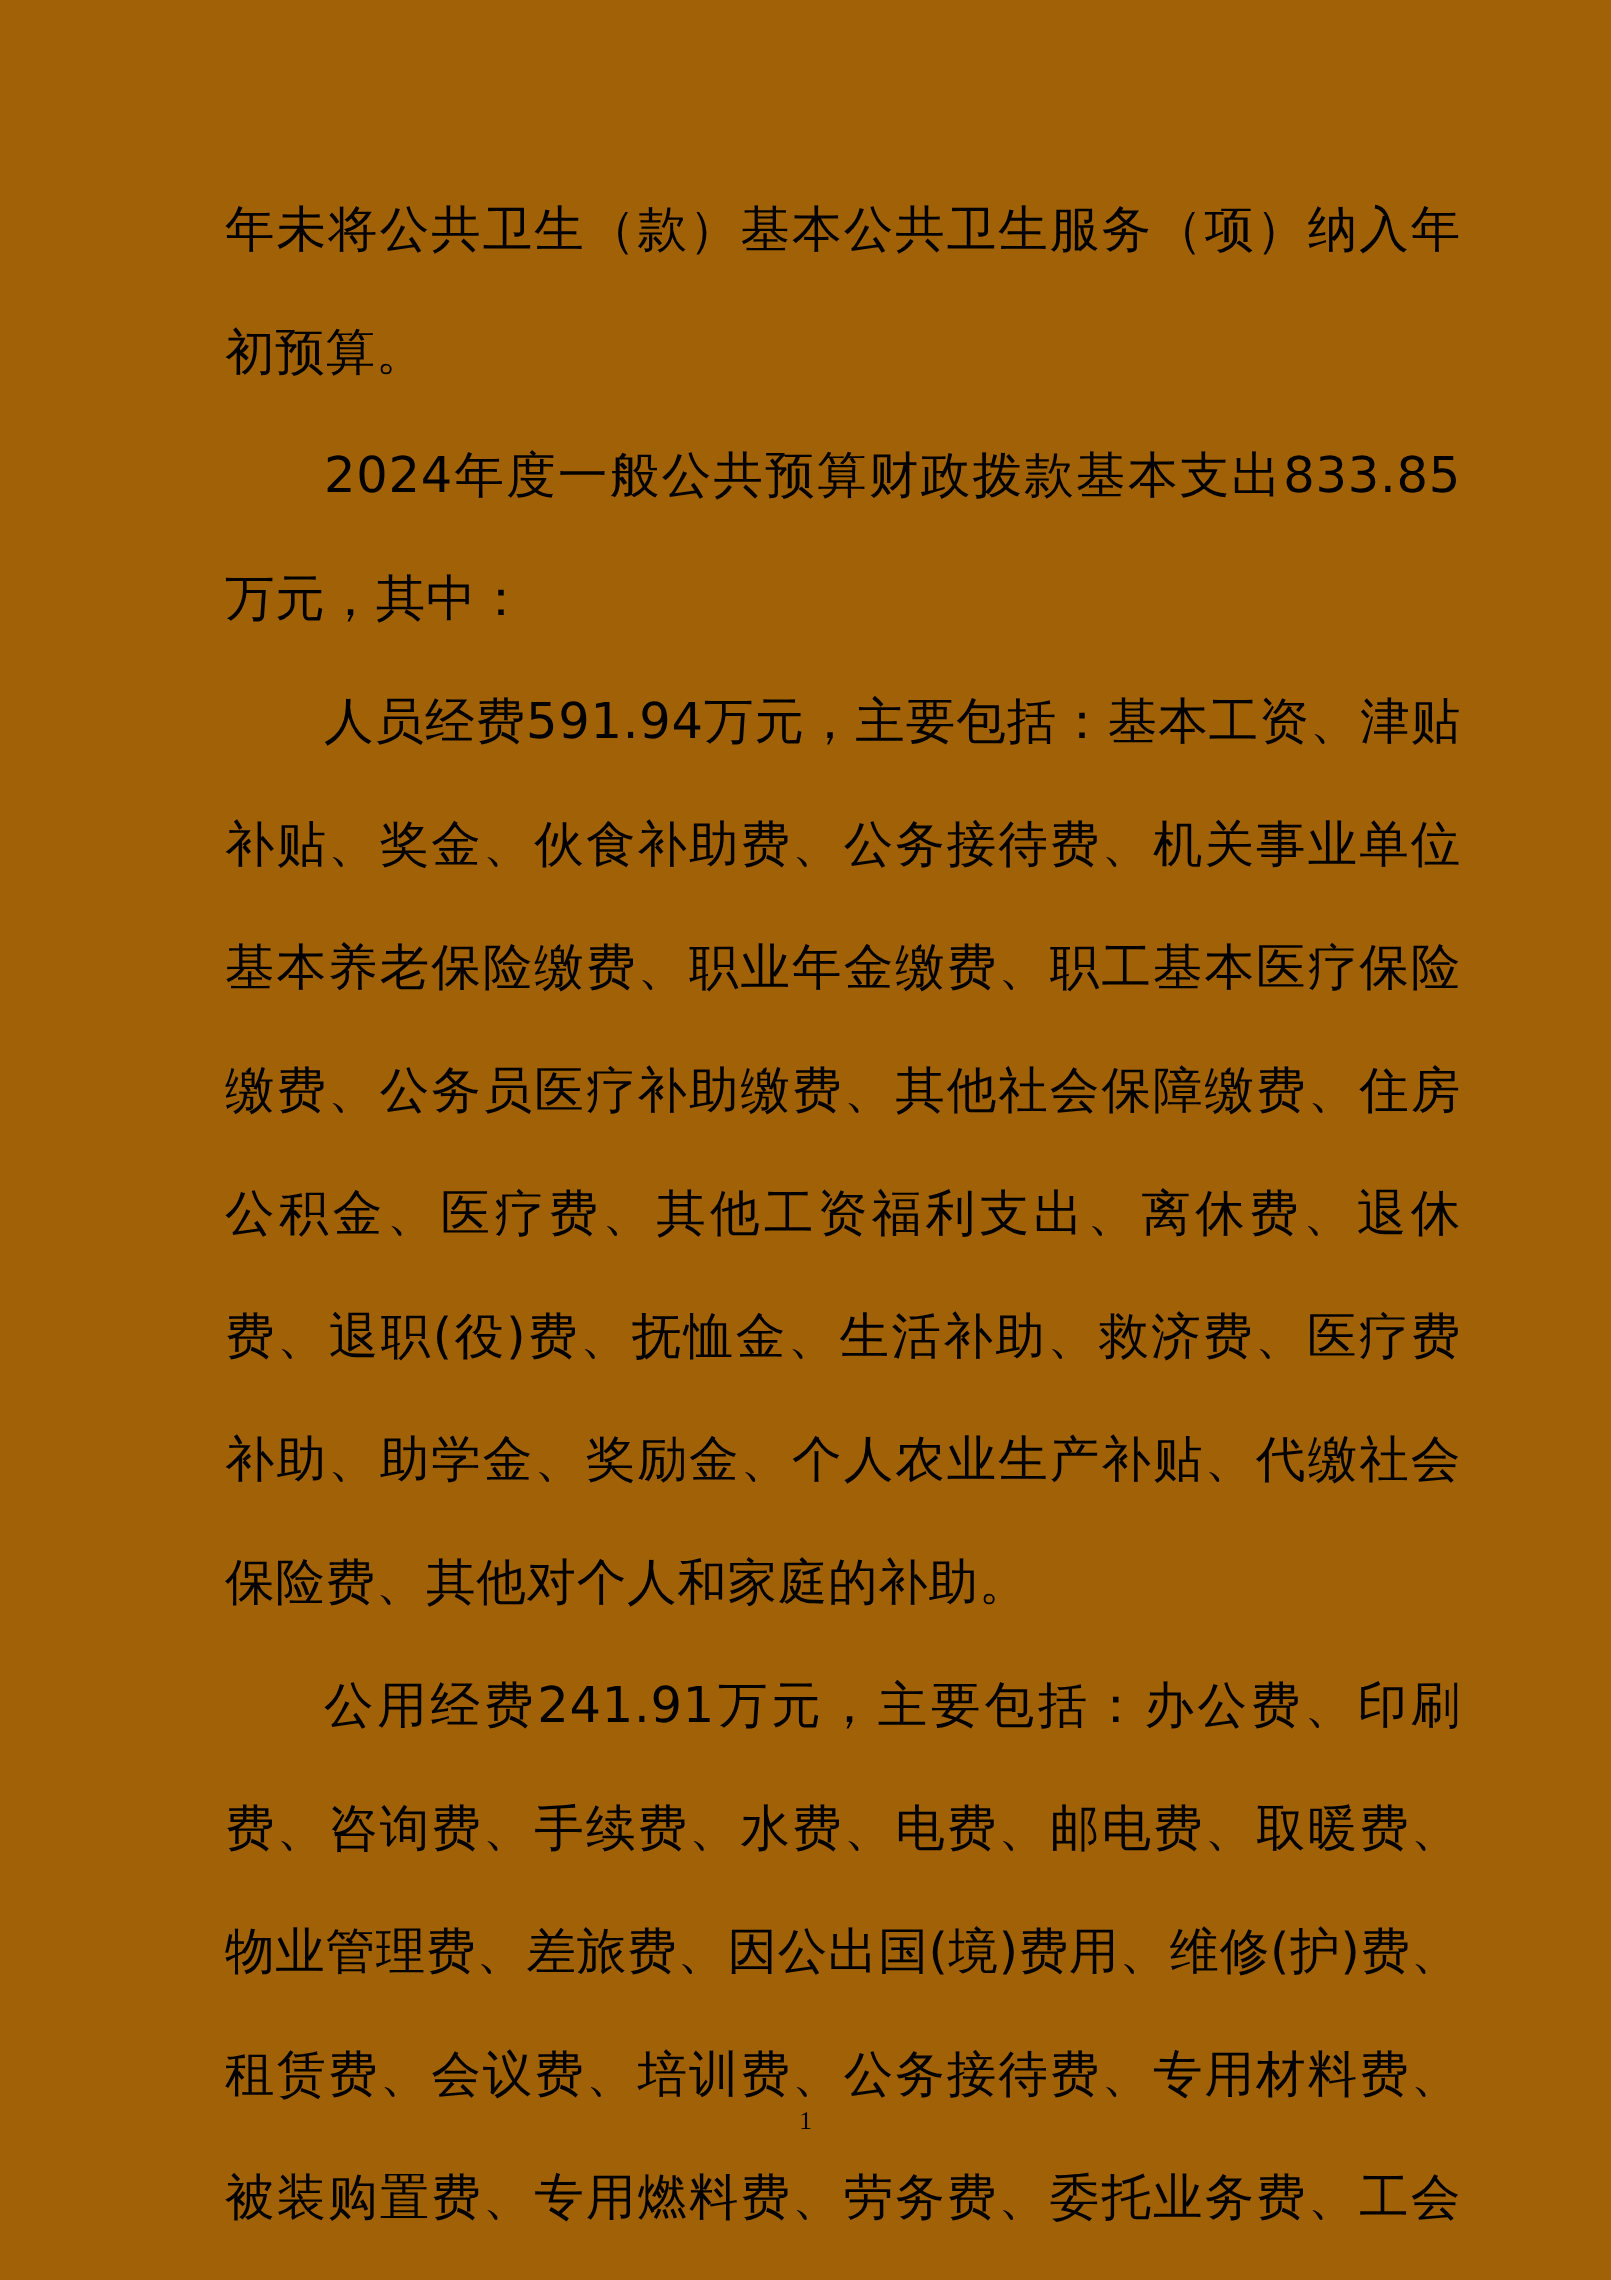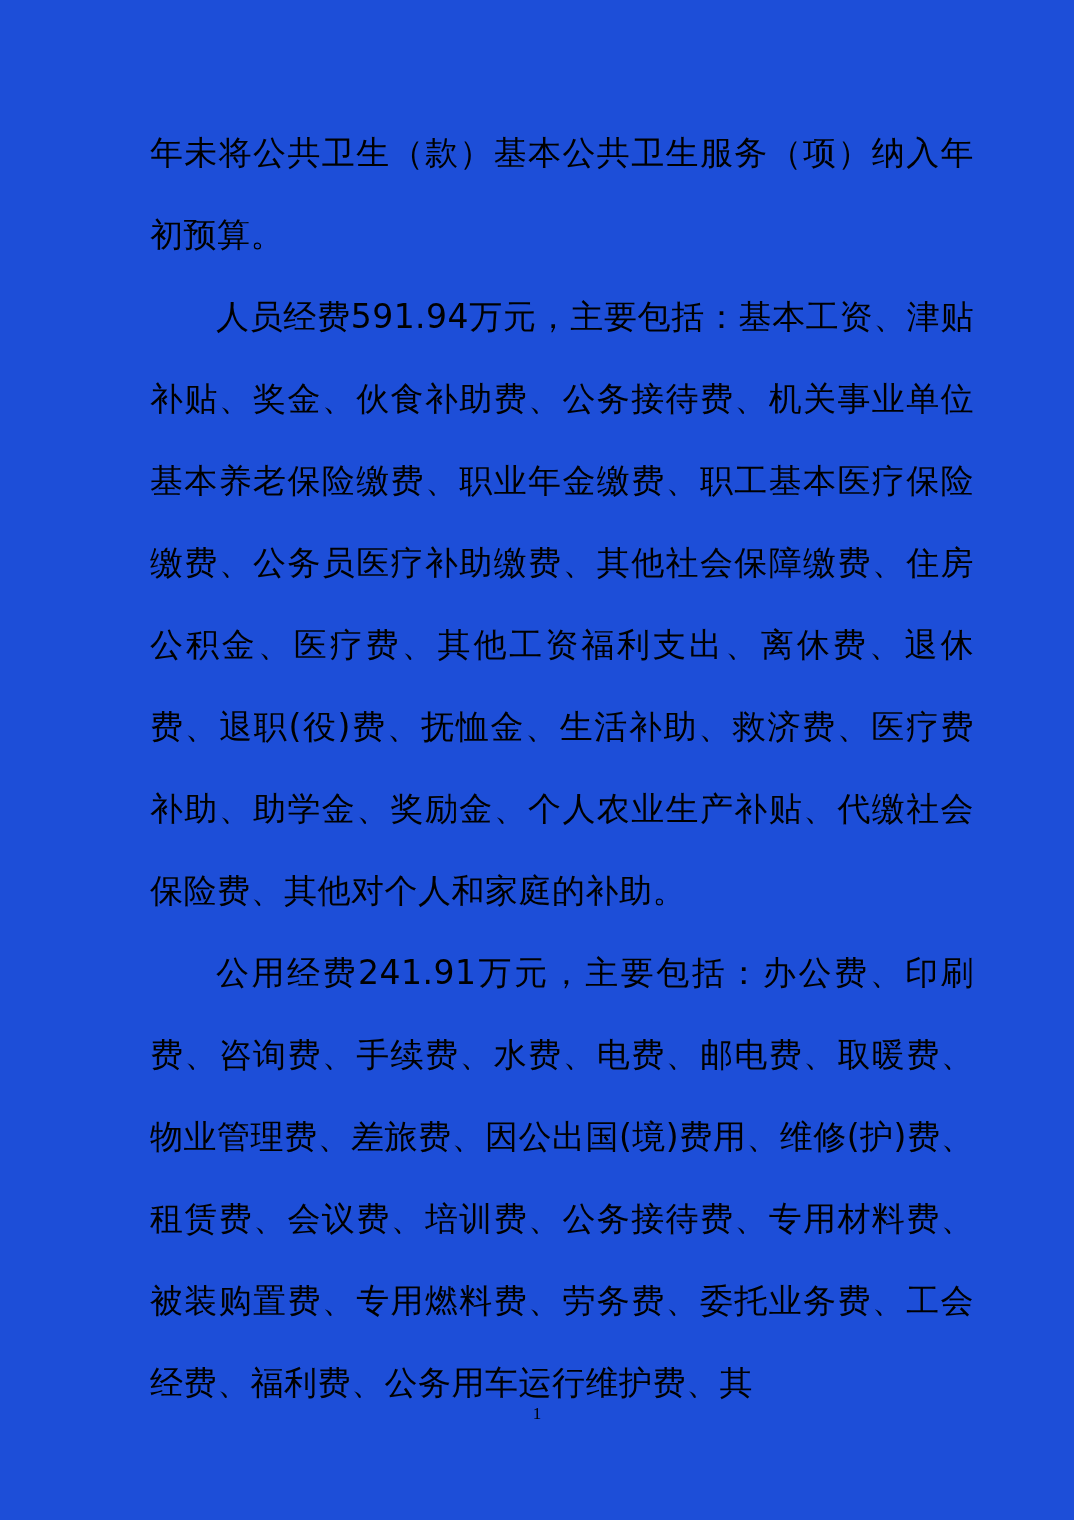--- a/index.html
+++ b/index.html
@@ -9,21 +9,21 @@
   }
   body {
     font-family: "DejaVu Sans", "Liberation Sans", sans-serif;
     color: #000000;
   }
   .page {
     position: relative;
     width: 1074px;
     height: 1520px;
     margin: 0 auto;
-    background: #1d4ed8;
+    background: #a16207;
     overflow: hidden;
     box-sizing: border-box;
   }
   .content {
     position: absolute;
     left: 150px;
     top: 112px;
     width: 824px;
   }
   p.para {
@@ -49,17 +49,18 @@
     color: #000;
     font-family: "Liberation Serif", serif;
   }
 </style>
 </head>
 <body>
 
 <div class="page">
   <div class="content">
     <p class="para">年未将公共卫生（款）基本公共卫生服务（项）纳入年初预算。</p>
+    <p class="para indent">2024年度一般公共预算财政拨款基本支出833.85万元，其中：</p>
     <p class="para indent">人员经费591.94万元，主要包括：基本工资、津贴补贴、奖金、伙食补助费、公务接待费、机关事业单位基本养老保险缴费、职业年金缴费、职工基本医疗保险缴费、公务员医疗补助缴费、其他社会保障缴费、住房公积金、医疗费、其他工资福利支出、离休费、退休费、退职(役)费、抚恤金、生活补助、救济费、医疗费补助、助学金、奖励金、个人农业生产补贴、代缴社会保险费、其他对个人和家庭的补助。</p>
     <p class="para indent">公用经费241.91万元，主要包括：办公费、印刷费、咨询费、手续费、水费、电费、邮电费、取暖费、物业管理费、差旅费、因公出国(境)费用、维修(护)费、租赁费、会议费、培训费、公务接待费、专用材料费、被装购置费、专用燃料费、劳务费、委托业务费、工会经费、福利费、公务用车运行维护费、其</p>
   </div>
   <div class="footer">1</div>
 </div>
 
 </body></html>

